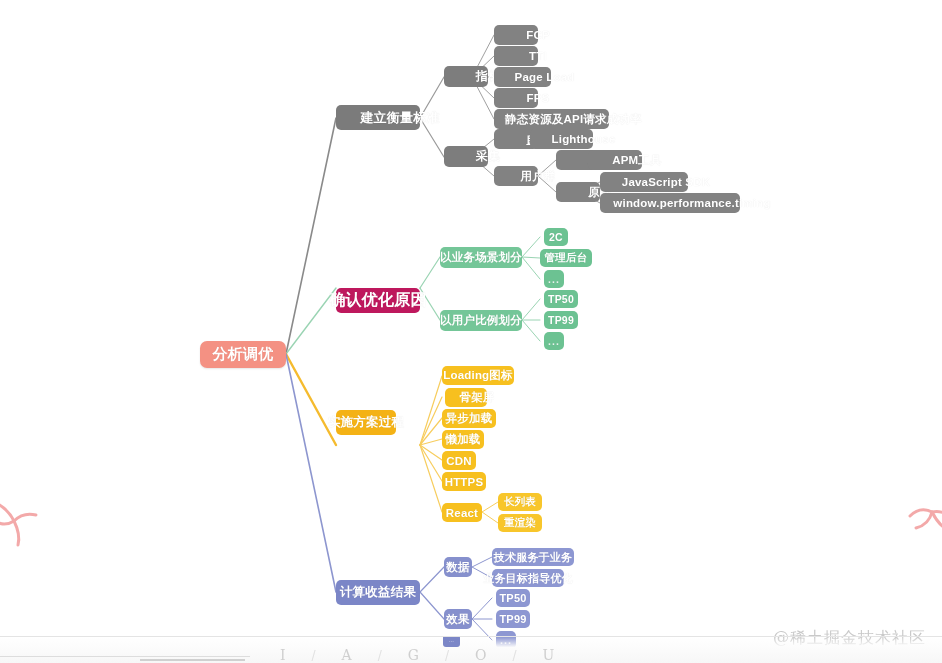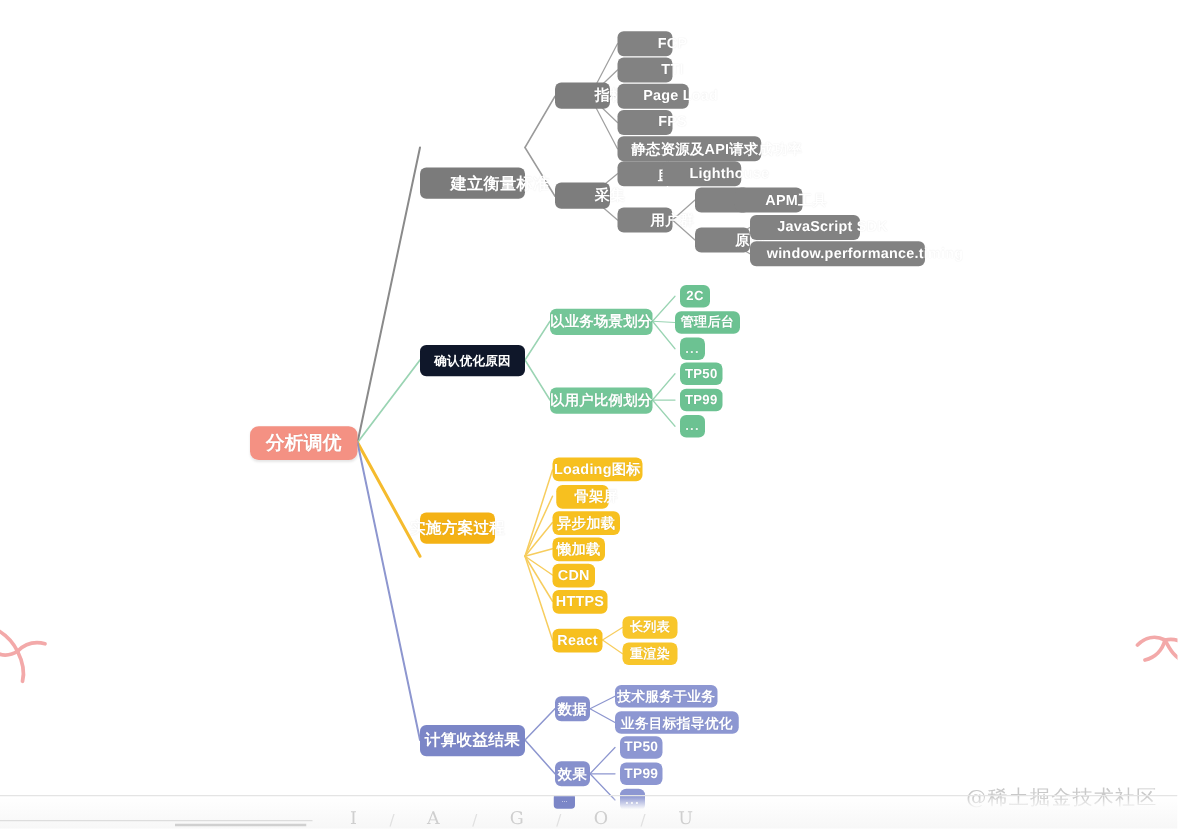--- a/index.html
+++ b/index.html
@@ -51,27 +51,27 @@
     font-size: 15px;
     border-radius: 7px;
     box-shadow: 0 1px 2px rgba(0,0,0,0.10);
   }
 
   
   .node.gray {
     background: #7b7b7b;
     padding-left: 44px;
   }
-  .node.gray.lv1 { font-size: 13px; margin-top: 29px; }
+  .node.gray.lv1 { font-size: 13px; }
   .node.gray.lv2 { font-size: 12px; background: #7d7d7d; }
   .node.gray.lv3 { font-size: 11.5px; background: #828282; }
 
   
   .node.green { background: #75c99a; }
-  .node.green.lv1 { font-size: 10px; background: #0f172a; }
+  .node.green.lv1 { font-size: 16px; background: #be185d; margin-top: 12px; }
   .node.green.lv2 { font-size: 11.5px; background: #74c698; }
   .node.green.lv3 { font-size: 10.5px; background: #6cc292; }
 
   
   .node.orange { background: #f5b315; }
   .node.orange.lv1 { font-size: 12.5px; background: #f4b215; }
   .node.orange.lv2 { font-size: 11.5px; background: #f7c01f; }
   .node.orange.lv3 { font-size: 10.5px; background: #f8c62b; }
 
   
@@ -278,21 +278,21 @@
   <div class="node orange lv2" style="left:442px; top:472px; width:44px; height:19px;">HTTPS</div>
   <div class="node orange lv2" style="left:442px; top:503px; width:40px; height:19px;">React</div>
 
   <div class="node orange lv3" style="left:498px; top:493px; width:44px; height:18px;">长列表</div>
   <div class="node orange lv3" style="left:498px; top:514px; width:44px; height:18px;">重渲染</div>
 
   <div class="node blue lv1" style="left:336px; top:580px; width:84px; height:25px;">计算收益结果</div>
 
   <div class="node blue lv2" style="left:444px; top:557px; width:28px; height:20px;">数据</div>
   <div class="node blue lv3" style="left:492px; top:548px; width:82px; height:18px;">技术服务于业务</div>
-  <div class="node blue lv3" style="left:492px; top:569px; width:99px; height:18px;">业务目标指导优化</div>
+  <div class="node blue lv3" style="left:492px; top:569px; width:72px; height:18px;">业务目标指导优化</div>
 
   <div class="node blue lv2" style="left:444px; top:609px; width:28px; height:20px;">效果</div>
   <div class="node blue lv3" style="left:496px; top:589px; width:34px; height:18px;">TP50</div>
   <div class="node blue lv3" style="left:496px; top:610px; width:34px; height:18px;">TP99</div>
   <div class="node blue lv3 ellipsis" style="left:496px; top:631px; width:20px; height:18px;">...</div>
 
   <svg class="ribbon" id="ribbon-left" width="60" height="60" viewBox="0 0 60 60" xmlns="http://www.w3.org/2000/svg">
     <g fill="none" stroke="#ef8d8d" stroke-width="3" stroke-linecap="round" stroke-linejoin="round">
       <path d="M6,8 C14,12 20,18 24,26 C18,30 10,30 6,26"></path>
       <path d="M24,26 C30,20 38,18 46,20"></path>

